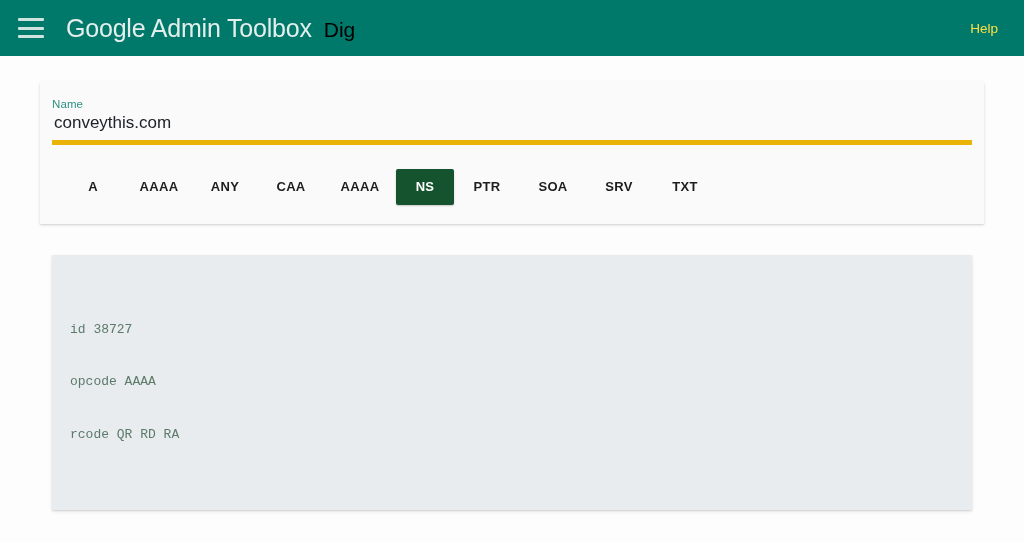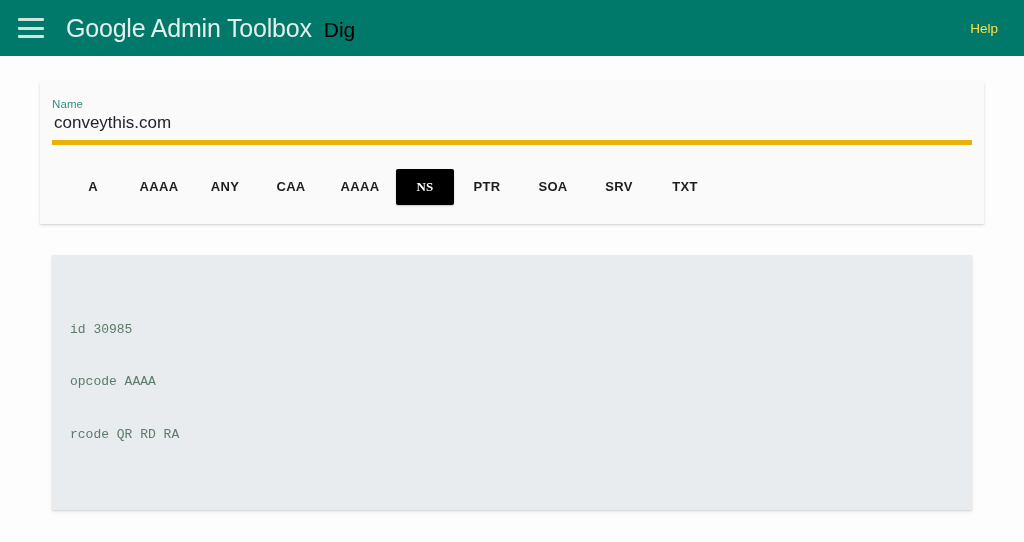--- a/index.html
+++ b/index.html
@@ -148,24 +148,23 @@
   .type-tab.tab-any   { width: 66px; }
   .type-tab.tab-caa   { width: 66px; }
   .type-tab.tab-cname { width: 72px; }
   .type-tab.tab-mx    { width: 68px; }
   .type-tab.tab-ns    { width: 58px; }
   .type-tab.tab-ptr   { width: 66px; }
   .type-tab.tab-soa   { width: 66px; text-align: center; }
   .type-tab.tab-srv   { width: 66px; }
   .type-tab.tab-txt   { width: 66px; }
   .type-tab.selected {
-    background: #000000;
+    background: #14532d;
     color: #ffffff;
     box-shadow: 0 1px 2px rgba(0,0,0,.2);
-    font-family: Liberation Serif, serif;
   }
 
   
   .results-card {
     position: absolute;
     left: 52px;
     top: 199px;
     width: 920px;
     height: 255px;
     background: #e8ecef;
@@ -222,21 +221,21 @@
       <div class="type-tab tab-soa">SOA</div>
       <div class="type-tab tab-srv">SRV</div>
       <div class="type-tab tab-txt">TXT</div>
     </div>
 
   </div>
 
   <div class="results-card">
     <div class="dig-output">
 
-      <span class="dig-line">id 30985</span>
+      <span class="dig-line">id 38727</span>
       <span class="dig-line">opcode AAAA</span>
       <span class="dig-line">rcode QR RD RA</span>
       
       
 
       
 
       
 
       

